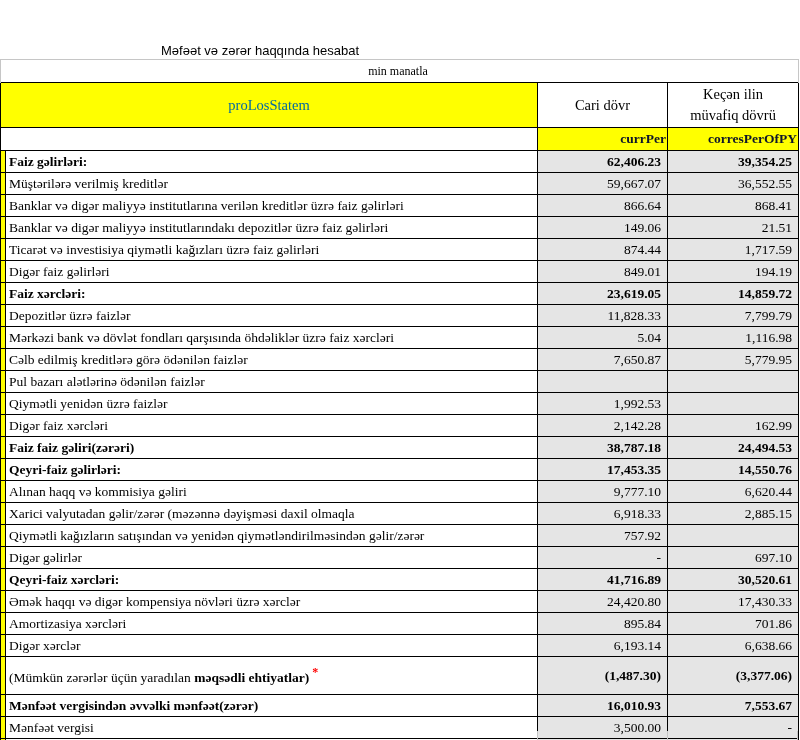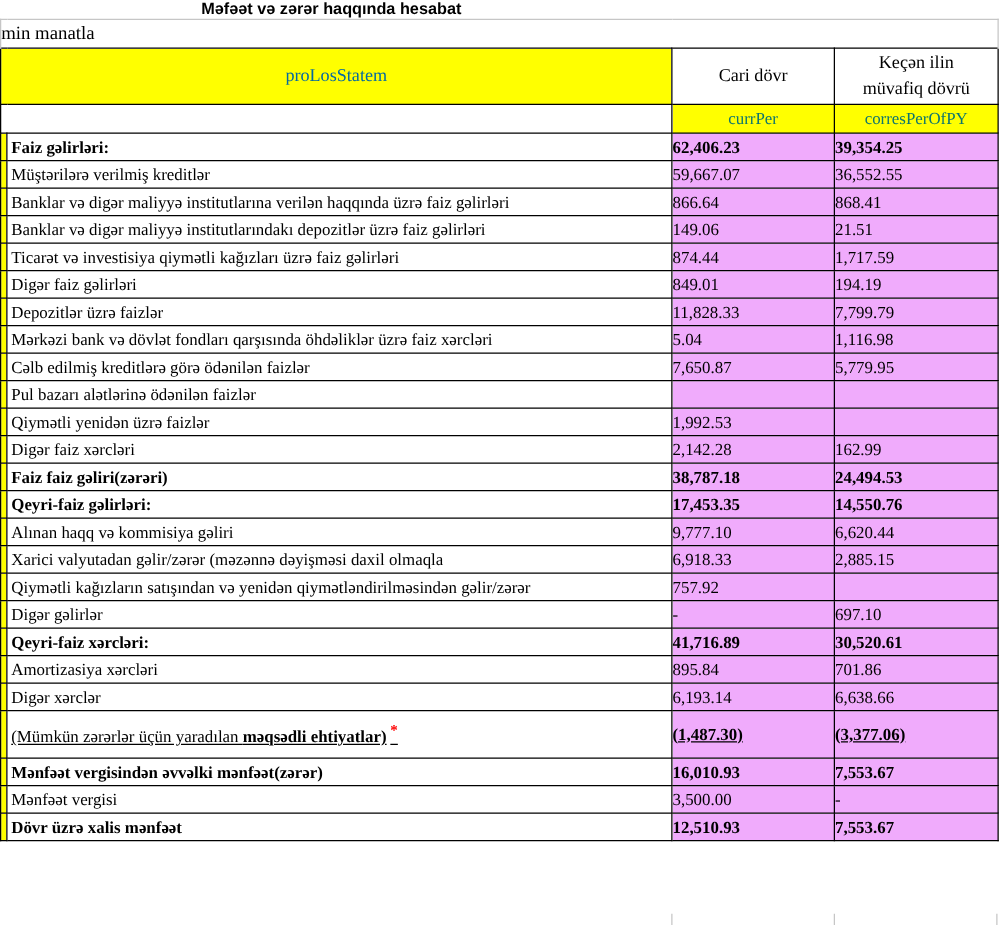--- a/index.html
+++ b/index.html
@@ -2,48 +2,48 @@
 <html><head>
 <meta charset="utf-8">
 <style>
   html,body{margin:0;padding:0;background:#ffffff;}
   .sheet{
     position:relative;width:800px;height:740px;background:#ffffff;
     font-family:"Liberation Serif", serif;color:#000;overflow:hidden;
   }
   .title-bar{
     height:15px;line-height:14px;font-family:"Liberation Sans", sans-serif;
-    font-weight:bold;font-size:13px;padding-left:161px;white-space:nowrap;
+    font-weight:normal;font-size:13px;padding-left:161px;white-space:nowrap;margin-top:44px;
   }
   table.pl{
     border-collapse:collapse;table-layout:fixed;width:798px;
   }
   table.pl td{overflow:hidden;}
   
   .unit-row td{
     border:1px solid #c6c6c6;border-bottom:none;
-    text-align:left;font-size:15px;height:22px;padding:0 3px 0 0;
+    text-align:center;font-size:12px;height:22px;padding:0 3px 0 0;
   }
   
   .hdr td{border:1px solid #000;text-align:center;font-size:14.5px;}
   .hdr-label{
     background:#FFFF00;color:#0369a1;
     font-family:Liberation Serif, serif;font-size:13px;font-weight:400;
   }
   .hdr-period{line-height:1.45;margin-top:27px;}
   .code-row td{border:1px solid #000;height:20px;font-size:13.5px;}
   .code-cell{
-    background:#FFFF00;color:#0f766e;font-weight:normal;text-align:center;
+    background:#FFFF00;color:#0f172a;font-weight:bold;text-align:right;
   }
   
   tbody.data td{border:1px solid #000;height:21px;font-size:13.5px;white-space:nowrap;}
-  tbody.data tr.tall td{height:37px;text-decoration:underline;}
+  tbody.data tr.tall td{height:37px;}
   td.stub{background:#FFFF00;padding:0;}
   td.lbl{padding:0 15px 0 3px;text-align:left;background:#ffffff;}
-  td.val{background:#f0abfc;text-align:left;padding:0 6px 0 0;}
+  td.val{background:#e5e5e5;text-align:right;padding:0 6px 0 0;}
   .b{font-weight:bold;}
   td.lbl b{font-weight:bold;}
   sup.star{color:#FF0000;font-weight:bold;font-size:12px;margin-left:3px;}
   
   .grid-stub{position:absolute;width:1px;height:9px;background:#c6c6c6;bottom:0;}
 </style>
 </head>
 <body>
 
 <div class="sheet">
@@ -87,21 +87,21 @@
           <td class="val b">39,354.25</td>
         </tr>
         <tr>
           <td class="stub"></td>
           <td class="lbl">Müştərilərə verilmiş kreditlər</td>
           <td class="val">59,667.07</td>
           <td class="val">36,552.55</td>
         </tr>
         <tr>
           <td class="stub"></td>
-          <td class="lbl">Banklar və digər maliyyə institutlarına verilən haqqında üzrə faiz gəlirləri</td>
+          <td class="lbl">Banklar və digər maliyyə institutlarına verilən kreditlər üzrə faiz gəlirləri</td>
           <td class="val">866.64</td>
           <td class="val">868.41</td>
         </tr>
         <tr>
           <td class="stub"></td>
           <td class="lbl">Banklar və digər maliyyə institutlarındakı depozitlər üzrə faiz gəlirləri</td>
           <td class="val">149.06</td>
           <td class="val">21.51</td>
         </tr>
         <tr>
@@ -111,20 +111,26 @@
           <td class="val">1,717.59</td>
         </tr>
         <tr>
           <td class="stub"></td>
           <td class="lbl">Digər faiz gəlirləri</td>
           <td class="val">849.01</td>
           <td class="val">194.19</td>
         </tr>
         <tr>
           <td class="stub"></td>
+          <td class="lbl b">Faiz xərcləri:</td>
+          <td class="val b">23,619.05</td>
+          <td class="val b">14,859.72</td>
+        </tr>
+        <tr>
+          <td class="stub"></td>
           <td class="lbl">Depozitlər üzrə faizlər</td>
           <td class="val">11,828.33</td>
           <td class="val">7,799.79</td>
         </tr>
         <tr>
           <td class="stub"></td>
           <td class="lbl">Mərkəzi bank və dövlət fondları qarşısında öhdəliklər üzrə faiz xərcləri</td>
           <td class="val">5.04</td>
           <td class="val">1,116.98</td>
         </tr>
@@ -189,20 +195,26 @@
           <td class="val">697.10</td>
         </tr>
         <tr>
           <td class="stub"></td>
           <td class="lbl b">Qeyri-faiz xərcləri:</td>
           <td class="val b">41,716.89</td>
           <td class="val b">30,520.61</td>
         </tr>
         <tr>
           <td class="stub"></td>
+          <td class="lbl">Əmək haqqı və digər kompensiya növləri üzrə xərclər</td>
+          <td class="val">24,420.80</td>
+          <td class="val">17,430.33</td>
+        </tr>
+        <tr>
+          <td class="stub"></td>
           <td class="lbl">Amortizasiya xərcləri</td>
           <td class="val">895.84</td>
           <td class="val">701.86</td>
         </tr>
         <tr>
           <td class="stub"></td>
           <td class="lbl">Digər xərclər</td>
           <td class="val">6,193.14</td>
           <td class="val">6,638.66</td>
         </tr>

